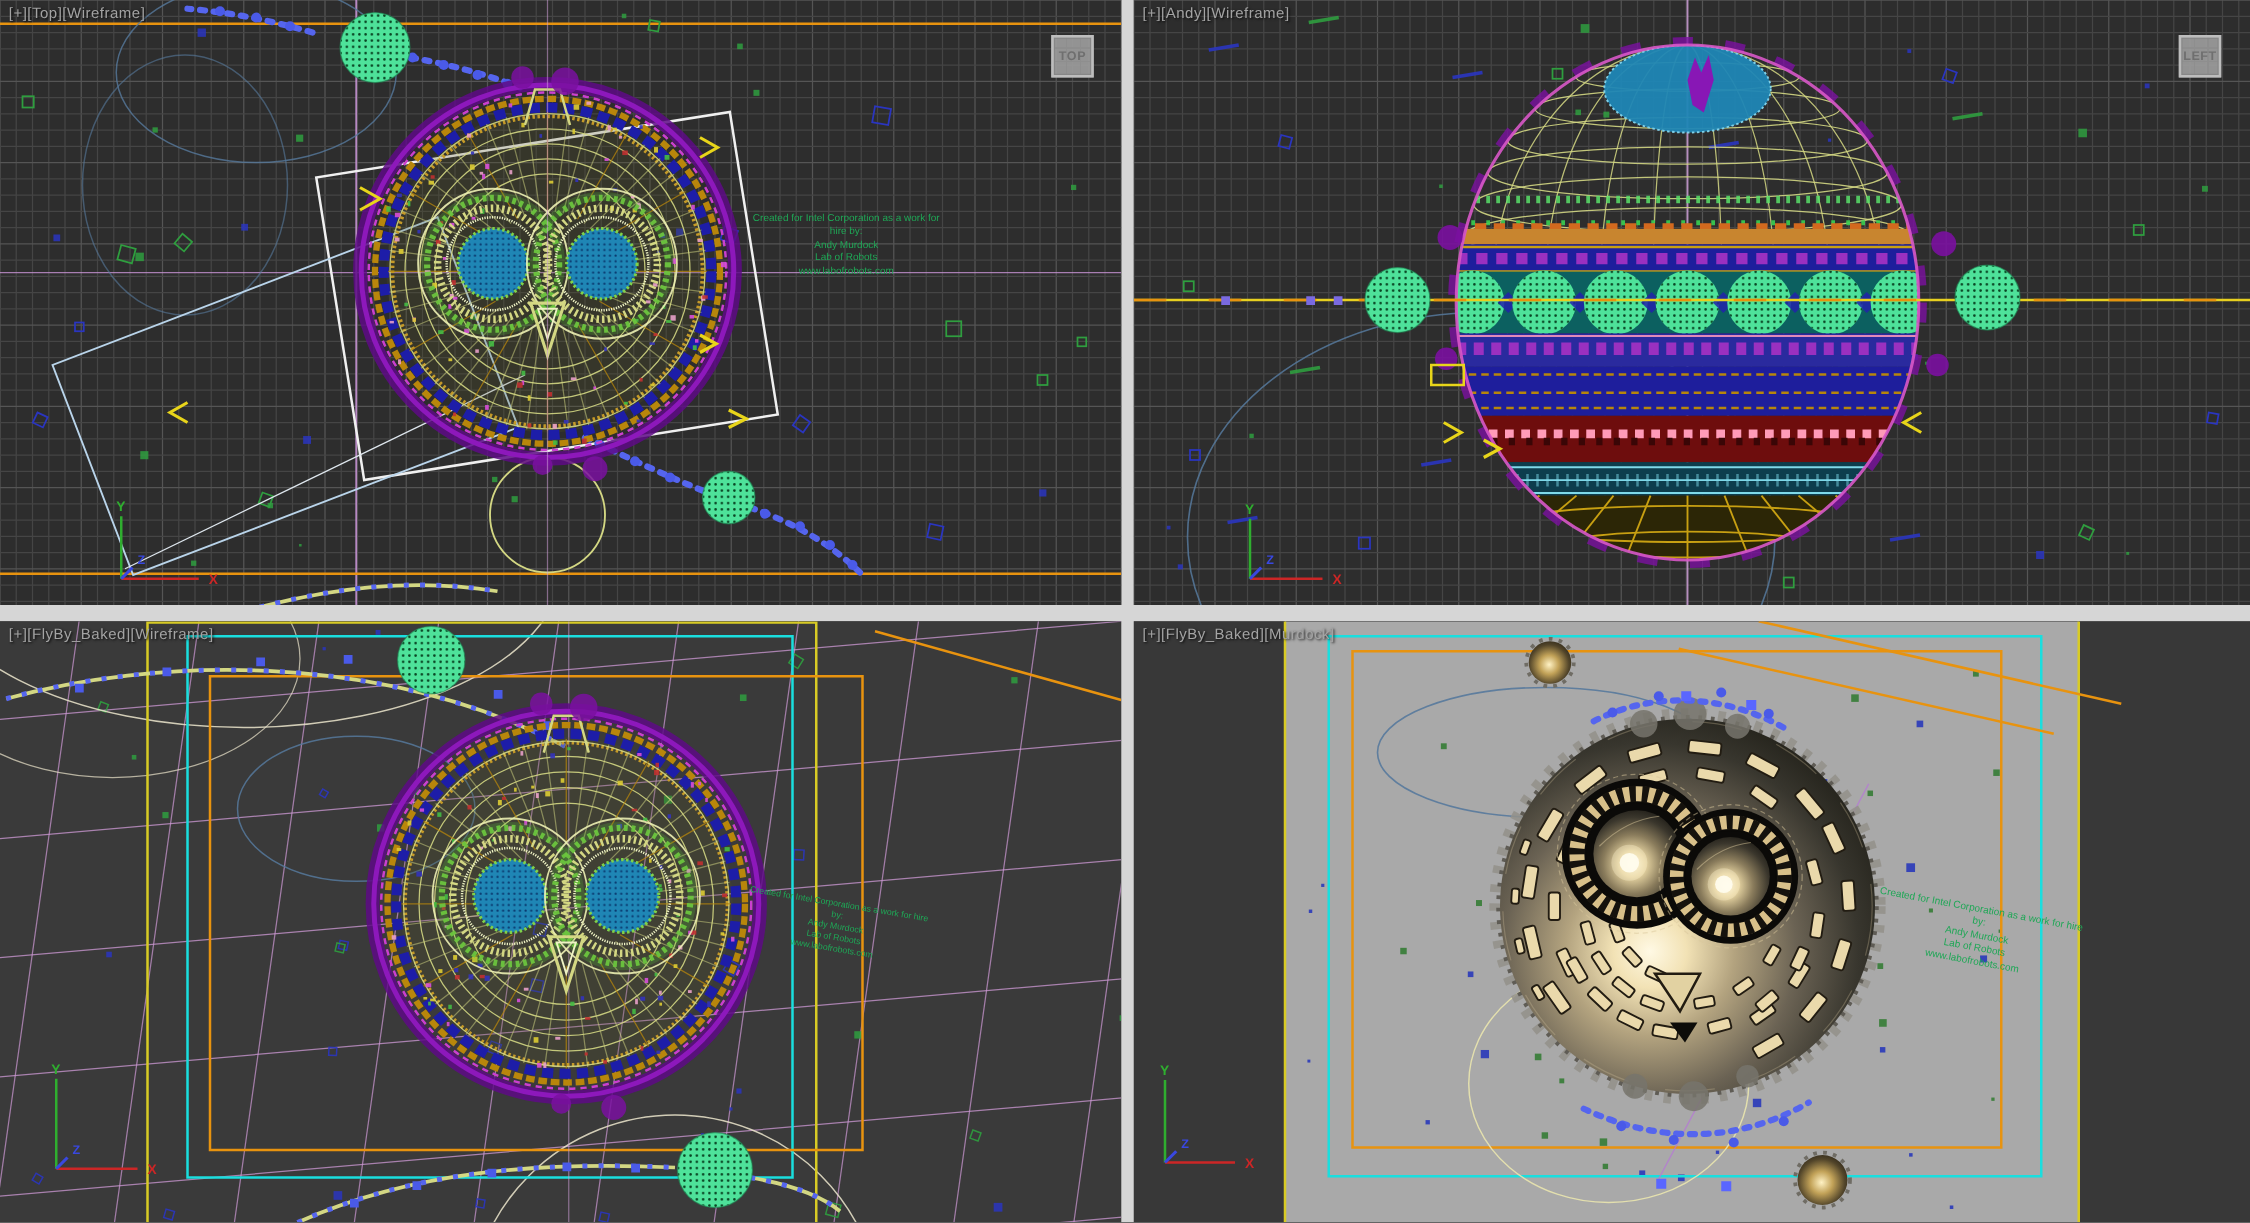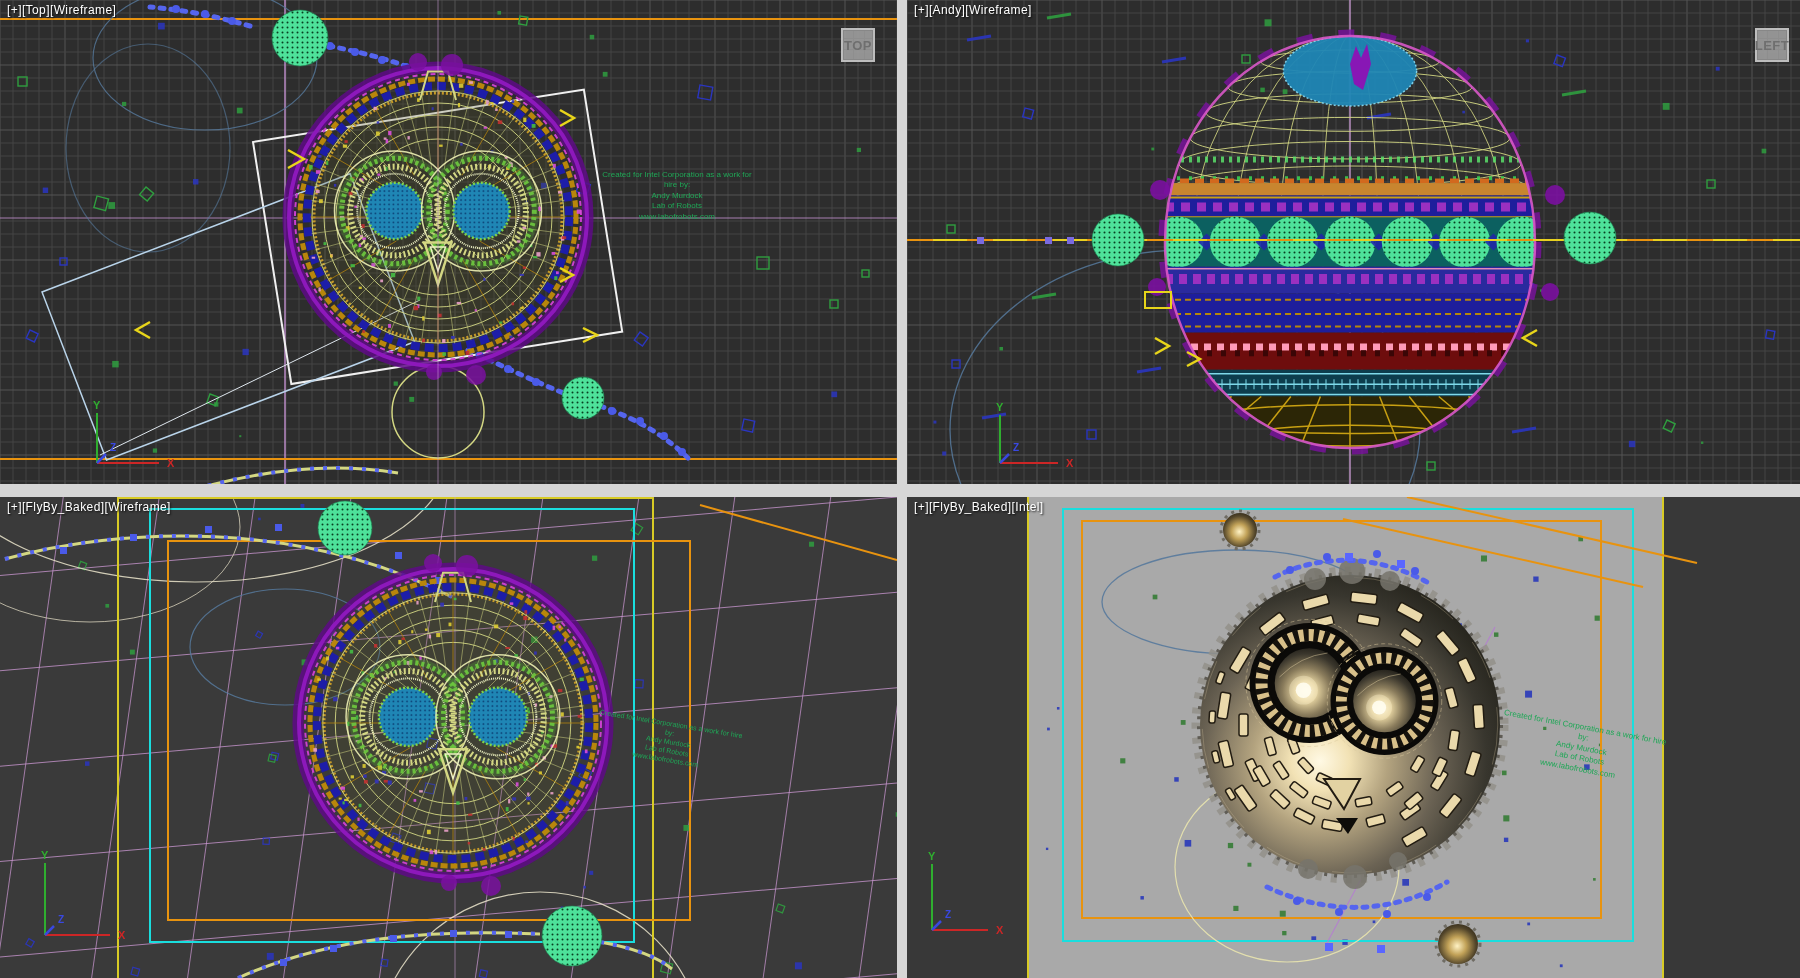--- a/index.html
+++ b/index.html
@@ -1,28 +1,28 @@
 <!DOCTYPE html>
 <html><head>
 <meta charset="utf-8">
 <style>
   html,body{margin:0;padding:0;background:#1d1d1d;}
   #stage{position:relative;width:1800px;height:978px;background:#d6d6d6;overflow:hidden;
          font-family:"Liberation Sans",sans-serif;}
   .vp{position:absolute;overflow:hidden;background:#2d2d2d;}
   .vp svg{position:absolute;left:0;top:0;}
   .vp-label{position:absolute;left:7px;top:3px;z-index:6;font-size:12px;letter-spacing:.4px;
-            color:#ffffff;text-shadow:1px 1px 2px rgba(0,0,0,.85);white-space:pre;cursor:default;}
+            color:#a3a3a3;text-shadow:1px 1px 2px rgba(0,0,0,.85);white-space:pre;cursor:default;}
   .viewcube{position:absolute;z-index:7;width:34px;height:34px;box-sizing:border-box;
             background-color:rgba(156,156,156,.92);
             background-image:repeating-linear-gradient(0deg,transparent 0 10px,#8e8e8e 10px 11px),
                              repeating-linear-gradient(90deg,transparent 0 10px,#8e8e8e 10px 11px);
             border:2px solid #bdbdbd;box-shadow:inset 0 0 0 1px #878787;
             display:flex;align-items:center;justify-content:center;
-            font-size:13px;font-weight:bold;color:#6f6f6f;letter-spacing:.5px;}
+            font-size:10px;font-weight:bold;color:#6f6f6f;letter-spacing:.5px;}
   .watermark{position:absolute;z-index:5;color:#1fa756;text-align:center;line-height:1.3;
              pointer-events:none;transform-origin:left top;}
   .watermark span{display:block;}
 </style>
 </head>
 <body>
 
 <div id="stage">
 
   <div class="vp" id="vp0" style="left:0;top:0;width:897px;height:484px;">
@@ -731,21 +731,21 @@
         <g>
           <line x1="93" y1="463" x2="93" y2="415" stroke="#2fae2f" stroke-width="2"></line>
           <line x1="93" y1="463" x2="151" y2="463" stroke="#cc2626" stroke-width="2"></line>
           <line x1="93" y1="463" x2="102" y2="454" stroke="#3948e0" stroke-width="2.5"></line>
           <text x="89" y="411" fill="#2fae2f" font-size="11" font-weight="bold" font-family="Liberation Sans, sans-serif" text-anchor="start">Y</text>
           <text x="159" y="467" fill="#cc2626" font-size="11" font-weight="bold" font-family="Liberation Sans, sans-serif" text-anchor="start">X</text>
           <text x="106" y="451" fill="#3948e0" font-size="10" font-weight="bold" font-family="Liberation Sans, sans-serif" text-anchor="start">Z</text>
         </g>
       </svg>
     <span class="vp-label">[+][Andy][Wireframe]</span>
-    <div class="viewcube" style="left:836px;top:28px;margin-left:12px;">LEFT</div>
+    <div class="viewcube" style="left:836px;top:28px;">LEFT</div>
   </div>
 
   <div class="vp" id="vp2" style="left:0;top:497px;width:897px;height:481px;">
     <svg id="svg2" width="897" height="481">
         <defs>
           <pattern id="p2gd" width="5" height="5" patternUnits="userSpaceOnUse">
             <circle cx="2.5" cy="2.5" r="1" fill="#07401f"></circle>
           </pattern>
           <pattern id="p2td" width="4.5" height="4.5" patternUnits="userSpaceOnUse">
             <circle cx="2" cy="2" r="0.9" fill="#0a3a70"></circle>
@@ -1255,21 +1255,21 @@
         </g>
         <g>
           <line x1="25" y1="433" x2="25" y2="367" stroke="#2fae2f" stroke-width="2"></line>
           <line x1="25" y1="433" x2="81" y2="433" stroke="#cc2626" stroke-width="2"></line>
           <line x1="25" y1="433" x2="34" y2="424" stroke="#3948e0" stroke-width="2.5"></line>
           <text x="21" y="363" fill="#2fae2f" font-size="11" font-weight="bold" font-family="Liberation Sans, sans-serif" text-anchor="start">Y</text>
           <text x="89" y="437" fill="#cc2626" font-size="11" font-weight="bold" font-family="Liberation Sans, sans-serif" text-anchor="start">X</text>
           <text x="38" y="421" fill="#3948e0" font-size="10" font-weight="bold" font-family="Liberation Sans, sans-serif" text-anchor="start">Z</text>
         </g>
       </svg>
-    <span class="vp-label">[+][FlyBy_Baked][Intel]</span>
+    <span class="vp-label">[+][FlyBy_Baked][Murdock]</span>
     <div class="watermark" style="left:593px;top:210px;width:175px;font-size:8px;transform:rotate(10.5deg);">
       <span>Created for Intel Corporation as a work for hire by:</span>
       <span>Andy Murdock</span>
       <span>Lab of Robots</span>
       <span>www.labofrobots.com</span>
     </div>
   </div>
 
 </div>
 

